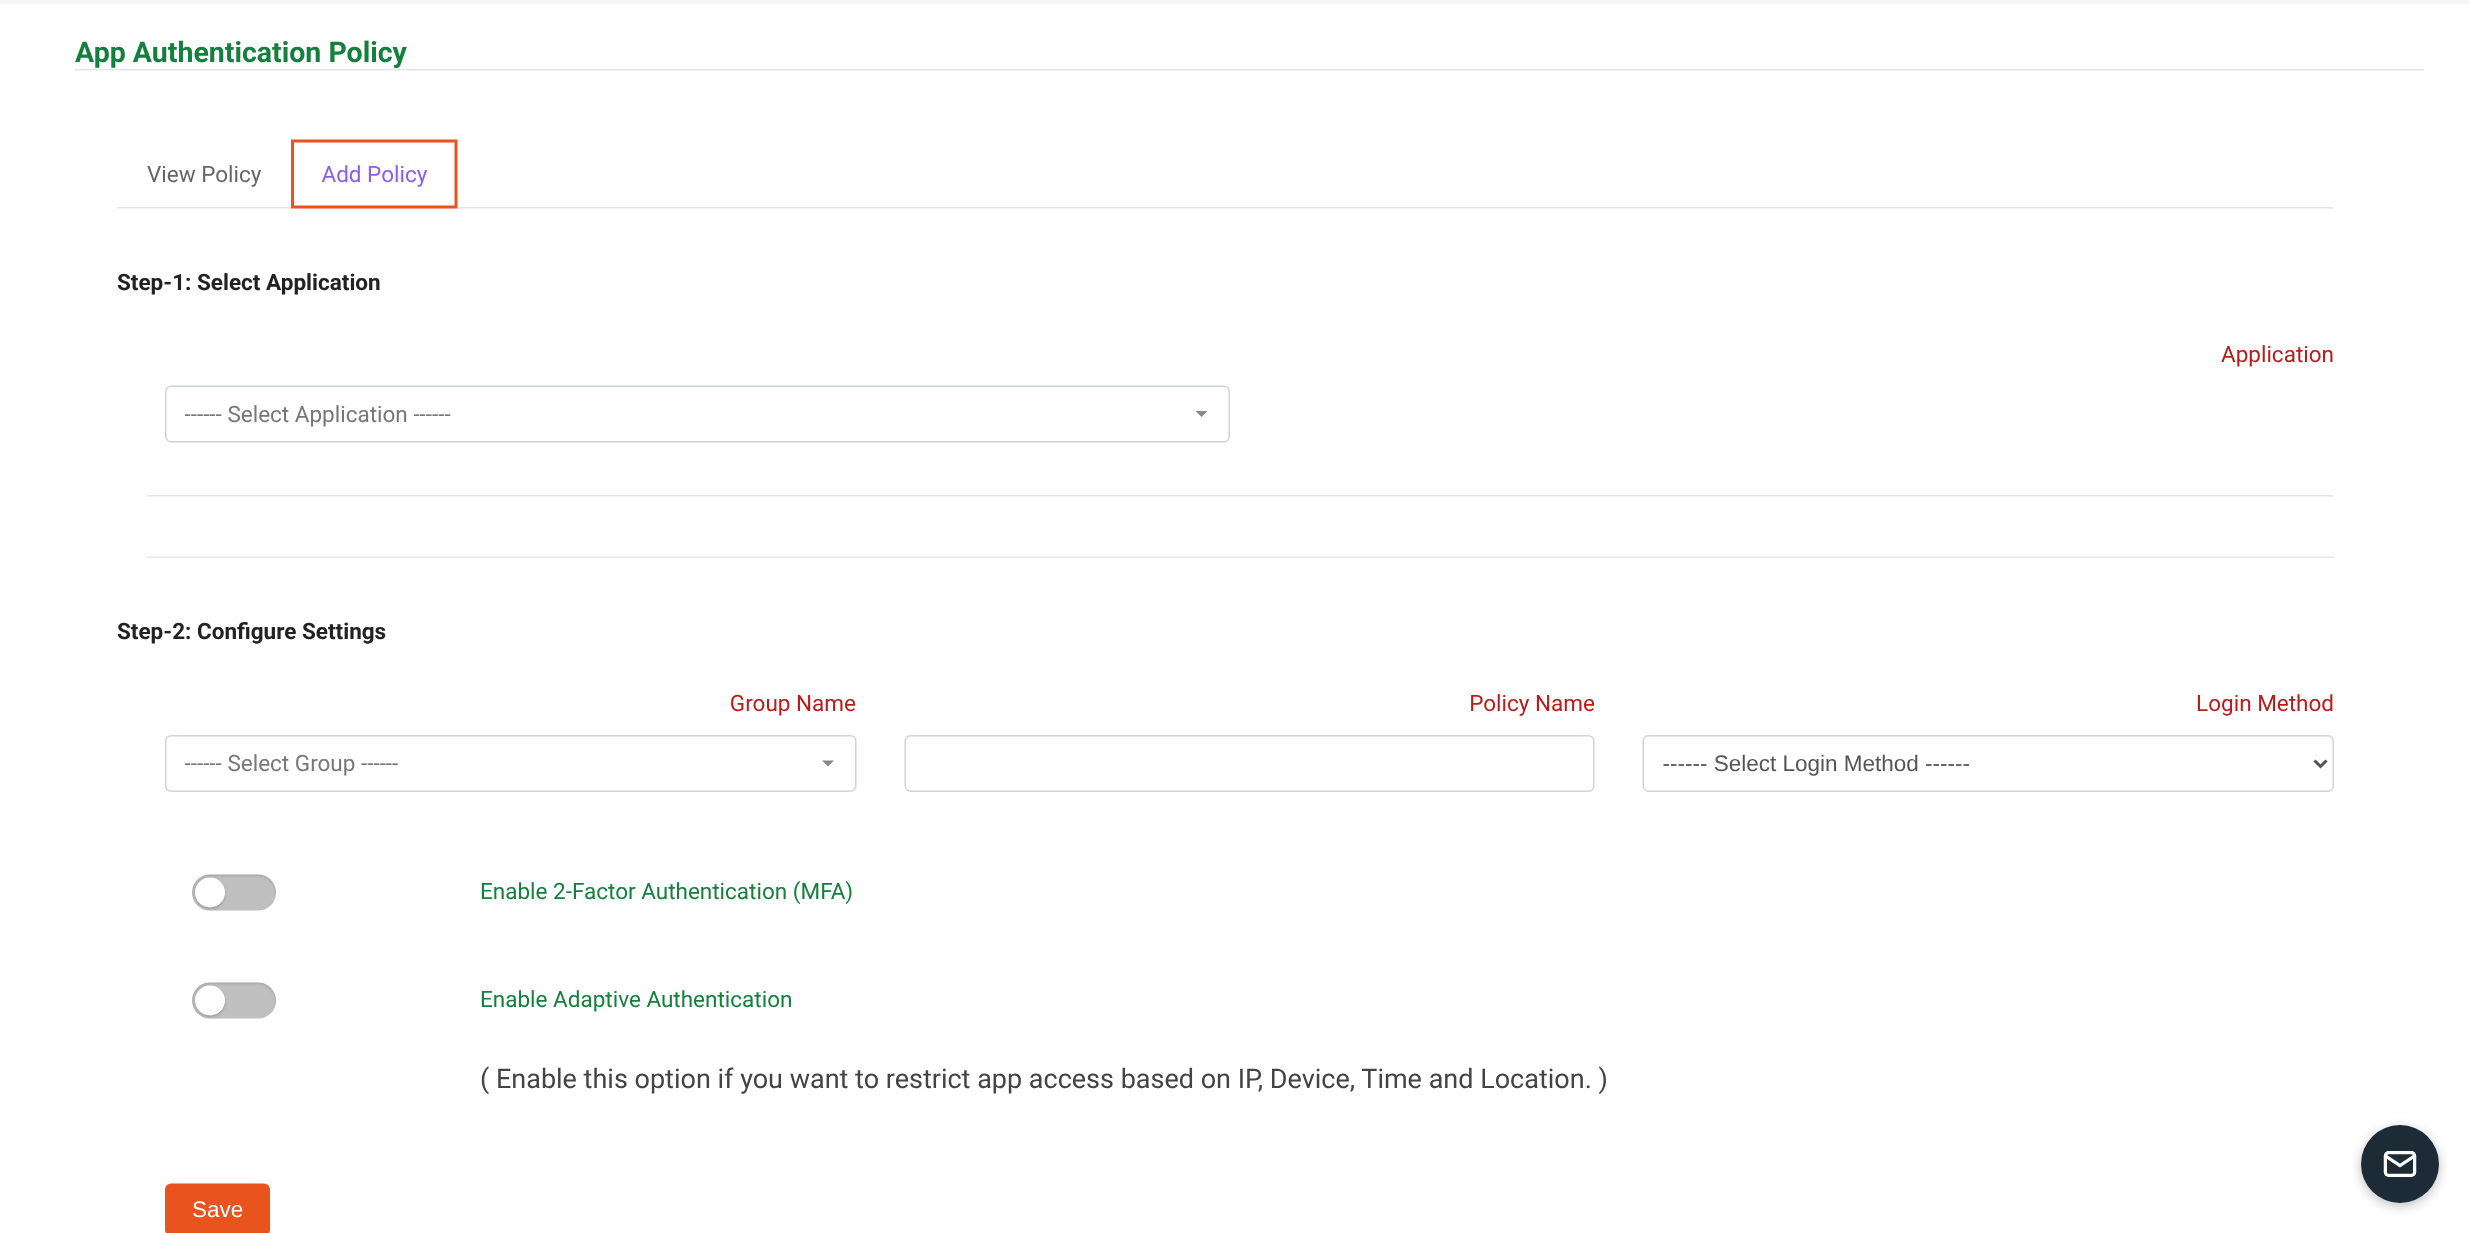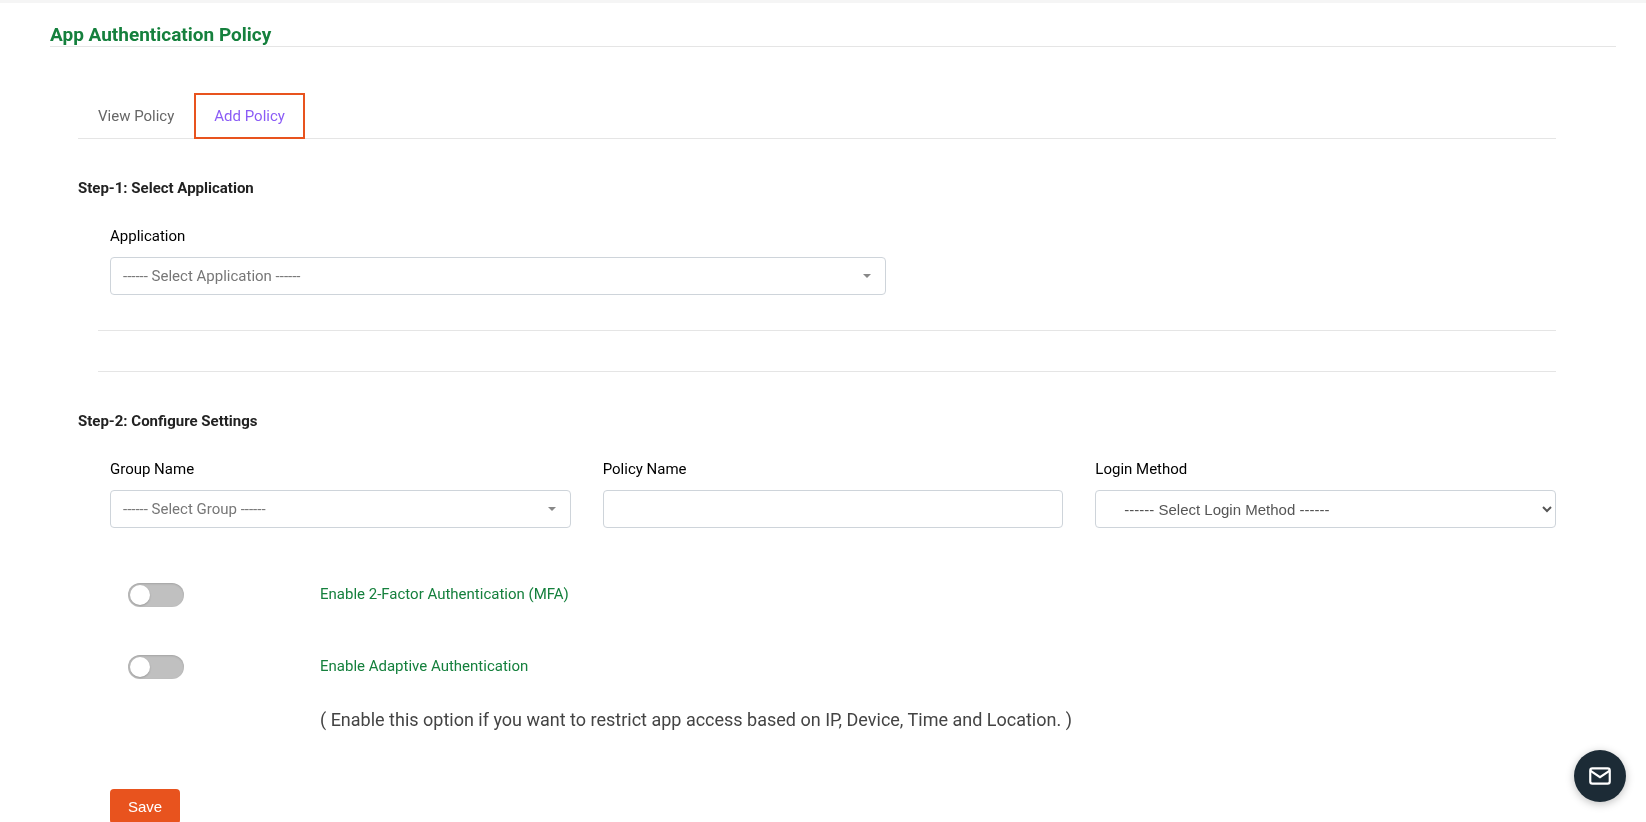--- a/index.html
+++ b/index.html
@@ -57,37 +57,38 @@
       font-size: 15px;
       font-weight: 700;
       color: #222;
       margin-bottom: 30px;
     }
     .form-indent {
       padding-left: 32px;
     }
     .field-label {
       font-size: 15px;
-      color: #000000;
+      color: #b91c1c;
       margin-bottom: 12px;
       display: block;
+      text-align: right;
     }
     .select-wrap {
       position: relative;
       border: 1px solid #ced4da;
       border-radius: 4px;
       height: 38px;
       background: #fff;
       cursor: pointer;
       display: flex;
       align-items: center;
       padding: 0 12px;
     }
     .select-wide {
-      width: 776px;
+      width: 710px;
     }
     .select-text {
       color: #777;
       font-size: 15px;
     }
     .select-caret {
       position: absolute;
       right: 14px;
       top: 50%;
       transform: translateY(-50%);
@@ -123,21 +124,21 @@
       height: 38px;
       width: 100%;
       padding: 0 12px;
       font-size: 15px;
     }
     .native-select {
       border: 1px solid #ced4da;
       border-radius: 4px;
       height: 38px;
       width: 100%;
-      padding: 0 24px;
+      padding: 0 8px;
       font-size: 15px;
       color: #555;
       background: #fff;
     }
     .toggle-section {
       margin-top: 55px;
     }
     .toggle-row {
       display: flex;
       align-items: flex-start;

